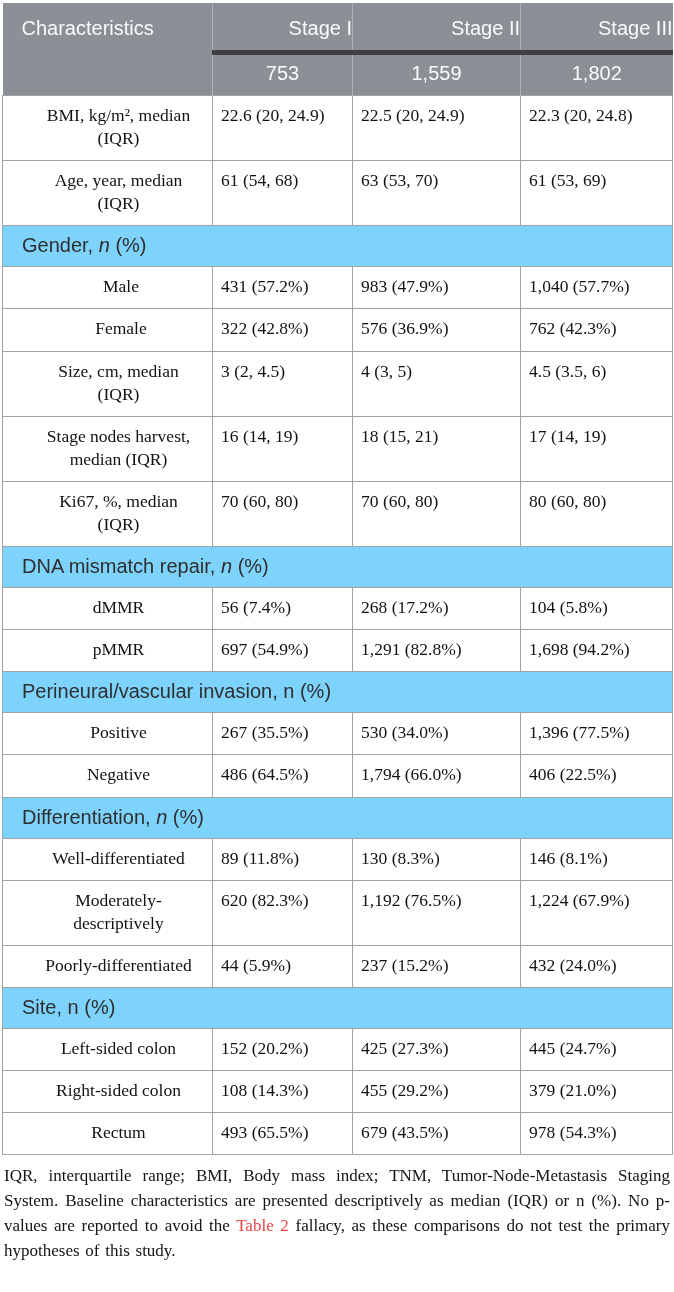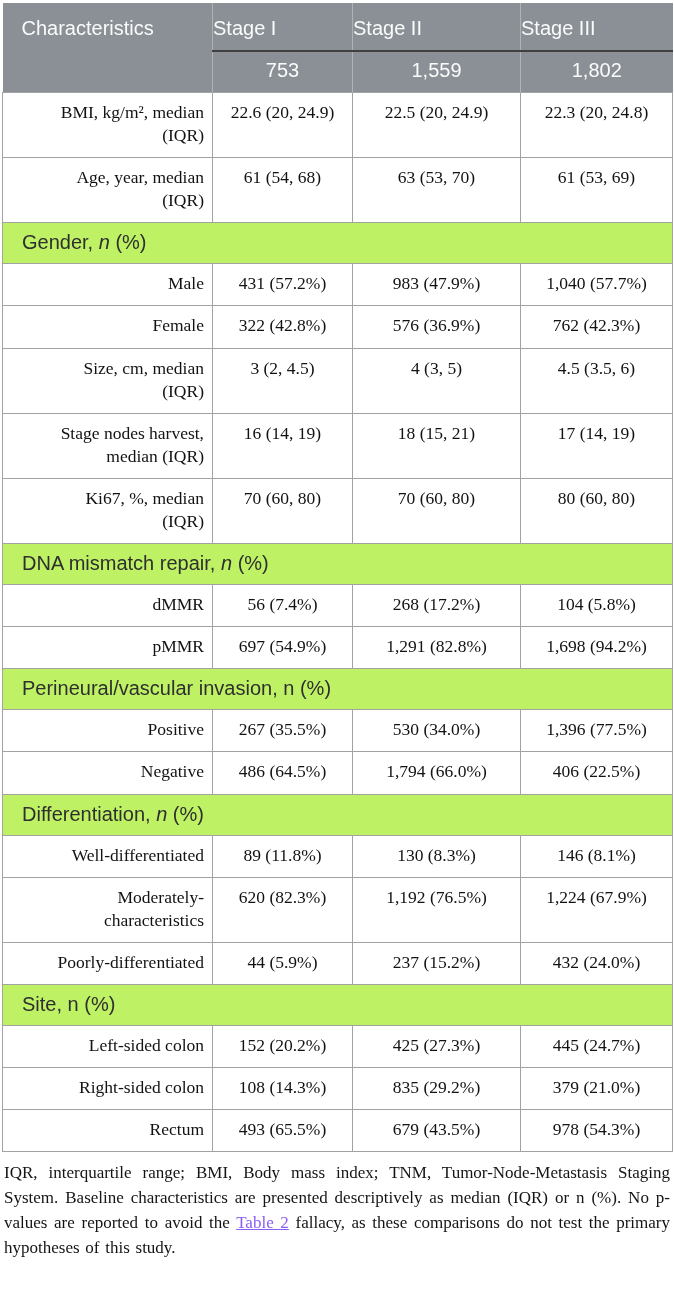--- a/index.html
+++ b/index.html
@@ -6,42 +6,42 @@
   body{width:674px;font-family:"Liberation Serif",serif;color:#141414;}
   .page{padding:3px 2px 0 2px;}
   table.char-table{width:670px;border-collapse:collapse;table-layout:fixed;}
   
   thead td{
     background:#8A9095;color:#FAFBFB;
     font-family:"Liberation Sans",sans-serif;font-size:20px;line-height:27px;
     font-weight:400;
   }
   td.char-cell{vertical-align:top;text-align:left;padding:12px 8px 0 19px;}
-  td.stage-cell{text-align:left;padding:12px 0 8px;border-left:1px solid #AEB3B6;}
-  td.count-cell{text-align:center;padding:5px 16px 8px;border-left:1px solid #AEB3B6;border-top:2px solid #404040;}
+  td.stage-cell{text-align:right;padding:12px 0 8px;border-left:1px solid #AEB3B6;}
+  td.count-cell{text-align:center;padding:5px 16px 8px;border-left:1px solid #AEB3B6;border-top:5px solid #404040;}
   
   tbody td{
     border:1px solid #A2A2A2;vertical-align:top;
     font-size:17.5px;line-height:1.32;color:#121212;
   }
-  td.label-cell{text-align:right;padding:8px 8px 10px 30px;white-space:pre-line;}
+  td.label-cell{text-align:center;padding:8px 8px 10px 30px;white-space:pre-line;}
   td.label-cell.indent{padding-left:35px;}
-  td.value-cell{text-align:center;padding:8px 16px 10px;}
+  td.value-cell{padding:8px 8px 10px;}
   tr.section-row td{
-    background:#bef264;color:#2F2F2F;
+    background:#7dd3fc;color:#2F2F2F;
     font-family:"Liberation Sans",sans-serif;font-size:20px;line-height:26px;
     padding:6px 8px 8px 19px;text-align:left;
   }
   
   .footnote{
     margin:9px 2px 0 2px;text-align:justify;
     font-family:"Liberation Serif",serif;font-size:17px;line-height:1.47;
     color:#141414;word-spacing:1.5px;
   }
-  .footnote .link-green{color:#8b5cf6;text-decoration:underline;}
+  .footnote .link-green{color:#ef4444;}
 </style>
 </head>
 <body>
 
 <div class="page">
   <table class="char-table">
     <colgroup>
       <col style="width:210px">
         <col style="width:140px">
         <col style="width:168px">
@@ -145,21 +145,21 @@
           <td colspan="4">Differentiation, <i>n</i> (%)</td>
         </tr>
         <tr>
           <td class="label-cell">Well-differentiated</td>
           <td class="value-cell">89 (11.8%)</td>
           <td class="value-cell">130 (8.3%)</td>
           <td class="value-cell">146 (8.1%)</td>
         </tr>
         <tr>
           <td class="label-cell">Moderately-
-characteristics</td>
+descriptively</td>
           <td class="value-cell">620 (82.3%)</td>
           <td class="value-cell">1,192 (76.5%)</td>
           <td class="value-cell">1,224 (67.9%)</td>
         </tr>
         <tr>
           <td class="label-cell">Poorly-differentiated</td>
           <td class="value-cell">44 (5.9%)</td>
           <td class="value-cell">237 (15.2%)</td>
           <td class="value-cell">432 (24.0%)</td>
         </tr>
@@ -168,21 +168,21 @@
         </tr>
         <tr>
           <td class="label-cell">Left-sided colon</td>
           <td class="value-cell">152 (20.2%)</td>
           <td class="value-cell">425 (27.3%)</td>
           <td class="value-cell">445 (24.7%)</td>
         </tr>
         <tr>
           <td class="label-cell">Right-sided colon</td>
           <td class="value-cell">108 (14.3%)</td>
-          <td class="value-cell">835 (29.2%)</td>
+          <td class="value-cell">455 (29.2%)</td>
           <td class="value-cell">379 (21.0%)</td>
         </tr>
         <tr>
           <td class="label-cell">Rectum</td>
           <td class="value-cell">493 (65.5%)</td>
           <td class="value-cell">679 (43.5%)</td>
           <td class="value-cell">978 (54.3%)</td>
         </tr>
       </tbody>
   </table>

